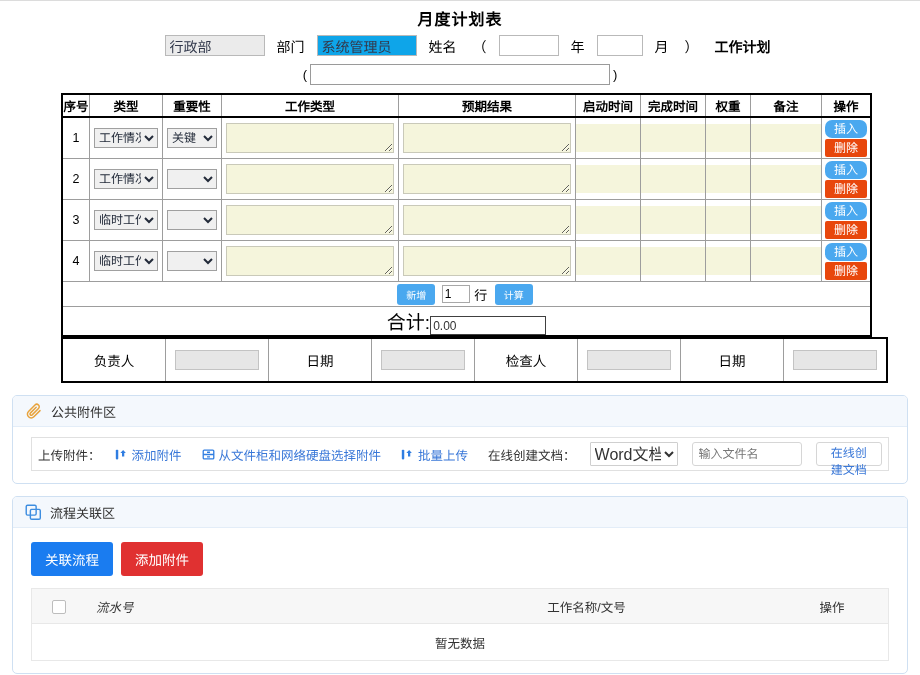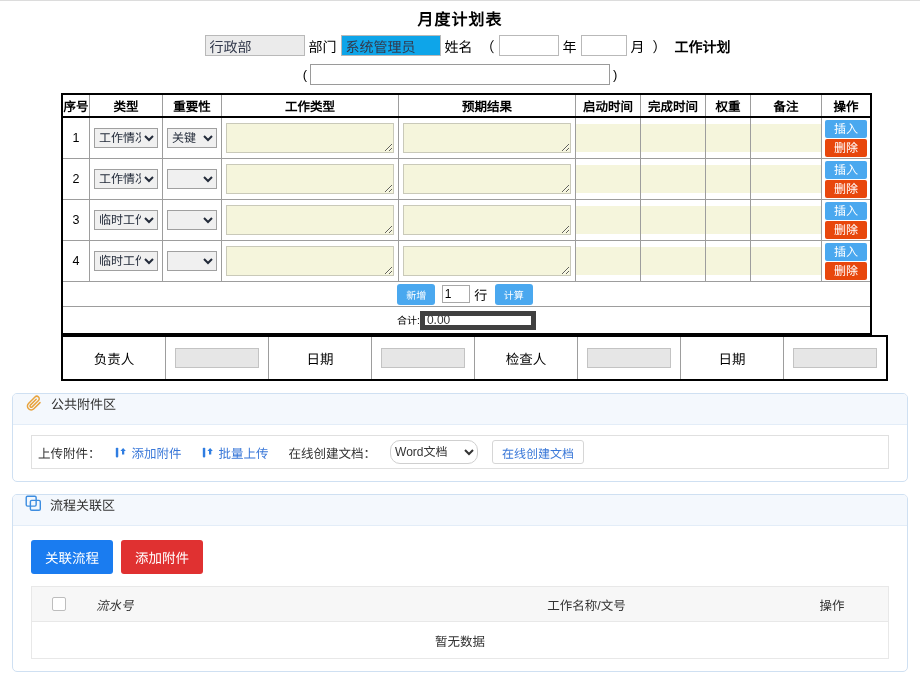--- a/index.html
+++ b/index.html
@@ -25,21 +25,21 @@
     font-size: 16px;
     font-weight: bold;
     color: #000;
     margin-top: 5px;
     letter-spacing: 1px;
   }
   .header-line {
     display: flex;
     align-items: center;
     justify-content: center;
-    gap: 0px;
+    gap: 8px;
     margin-top: 5px;
     font-size: 14px;
     color: #000;
     margin-left: 15px;
   }
   .hdr-input {
     border: 1px solid #b9b9b9;
     background: #ebebeb;
     color: #333a4d;
     font-size: 14px;
@@ -163,21 +163,21 @@
     margin: 1px auto;
     font-size: 12px;
     color: #fff;
     border: none;
     border-radius: 2px;
     line-height: 16px;
     padding: 1px 0;
     font-family: "Liberation Sans", "DejaVu Sans", sans-serif;
     cursor: pointer;
   }
-  .btn-ins { background: #4aa8ef; }
+  .btn-ins { background: #4aa8ef; border-radius: 7px; }
   .btn-del { background: #e8470c; }
 
   
   .ctl-row td {
     height: 24px;
     text-align: left;
     padding-left: 4px;
     border: 1px solid #9d9d9d;
   }
   .btn-sm {
@@ -203,25 +203,25 @@
     outline: none;
     font-family: "Liberation Sans", "DejaVu Sans", sans-serif;
   }
   .unit-lbl { font-size: 13px; padding: 0 4px 0 1px; vertical-align: middle; }
 
   .total-row td {
     height: 26px;
     text-align: center;
     border-top: 2px solid #000;
   }
-  .total-label { font-size: 10px; }
+  .total-label { font-size: 19px; }
   .total-input {
     width: 116px;
     height: 19px;
-    border: 5px solid #404040;
+    border: 1px solid #404040;
     background: #fff;
     font-size: 12px;
     color: #333;
     vertical-align: middle;
     box-sizing: border-box;
     outline: none;
     padding-left: 2px;
     font-family: "Liberation Sans", "DejaVu Sans", sans-serif;
   }
 
@@ -259,21 +259,21 @@
     border-radius: 5px;
     background: #fff;
     box-sizing: border-box;
     overflow: hidden;
   }
   .panel-head {
     background: #f4f8fd;
     border-bottom: 1px solid #e3edf8;
     height: 30px;
     display: flex;
-    align-items: flex-start;
+    align-items: center;
     padding-left: 12px;
     gap: 8px;
   }
   .panel-head-title { font-size: 13px; color: #333; }
   .panel-body { padding: 10px 18px 12px 18px; }
 
   .clip-icon { width: 18px; height: 18px; display: inline-block; }
   .flow-icon { width: 17px; height: 17px; display: inline-block; }
 
   
@@ -304,23 +304,23 @@
     display: inline-flex;
     align-items: center;
     gap: 4px;
     cursor: pointer;
     margin-right: 6px;
   }
   .mini-icon { width: 13px; height: 13px; display: inline-block; }
   .doc-sel {
     width: 88px;
     height: 24px;
-    font-size: 12px;
+    font-size: 16px;
     border: 1px solid #cfcfcf;
-    border-radius: 10px;
+    border-radius: 1px;
     background: #fff;
     color: #333;
     box-sizing: border-box;
     outline: none;
     font-family: "Liberation Sans", "DejaVu Sans", sans-serif;
   }
   .doc-name {
     width: 110px;
     height: 24px;
     font-size: 12px;
@@ -649,35 +649,47 @@
           <a class="att-link">
             <span class="mini-icon">
               <svg viewBox="0 0 16 16" width="13" height="13" fill="#2f7de1">
                 <rect x="1" y="2" width="3" height="12" rx="1"></rect>
                 <path d="M10 2.5l3.4 3.6h-2v4.4h-2.8V6.1h-2z"></path>
               </svg>
             </span>
             <span>添加附件</span>
           </a>
 
+          <a class="att-link">
+            <span class="mini-icon">
+              <svg viewBox="0 0 16 16" width="13" height="13" fill="none" stroke="#2f7de1" stroke-width="1.6">
+                <rect x="1.5" y="2.5" width="13" height="11" rx="1.2"></rect>
+                <line x1="1.5" y1="8" x2="14.5" y2="8"></line>
+                <line x1="6.2" y1="5.2" x2="9.8" y2="5.2"></line>
+                <line x1="6.2" y1="11" x2="9.8" y2="11"></line>
+              </svg>
+            </span>
+            <span>从文件柜和网络硬盘选择附件</span>
+          </a>
 
           <a class="att-link">
             <span class="mini-icon">
               <svg viewBox="0 0 16 16" width="13" height="13" fill="#2f7de1">
                 <rect x="1" y="2" width="3" height="12" rx="1"></rect>
                 <path d="M10 2.5l3.4 3.6h-2v4.4h-2.8V6.1h-2z"></path>
               </svg>
             </span>
             <span>批量上传</span>
           </a>
 
           <span class="att-label">在线创建文档：</span>
           <select class="doc-sel">
             <option>Word文档</option>
           </select>
+          <input class="doc-name" type="text" placeholder="输入文件名" style="">
           <button class="doc-btn">在线创建文档</button>
         </div>
       </div>
     </div>
   </div>
 
   <div class="panel">
     <div class="panel-head">
       <span class="flow-icon">
         <svg viewBox="0 0 18 18" width="17" height="17" fill="none" stroke="#3d8de0" stroke-width="1.5">

